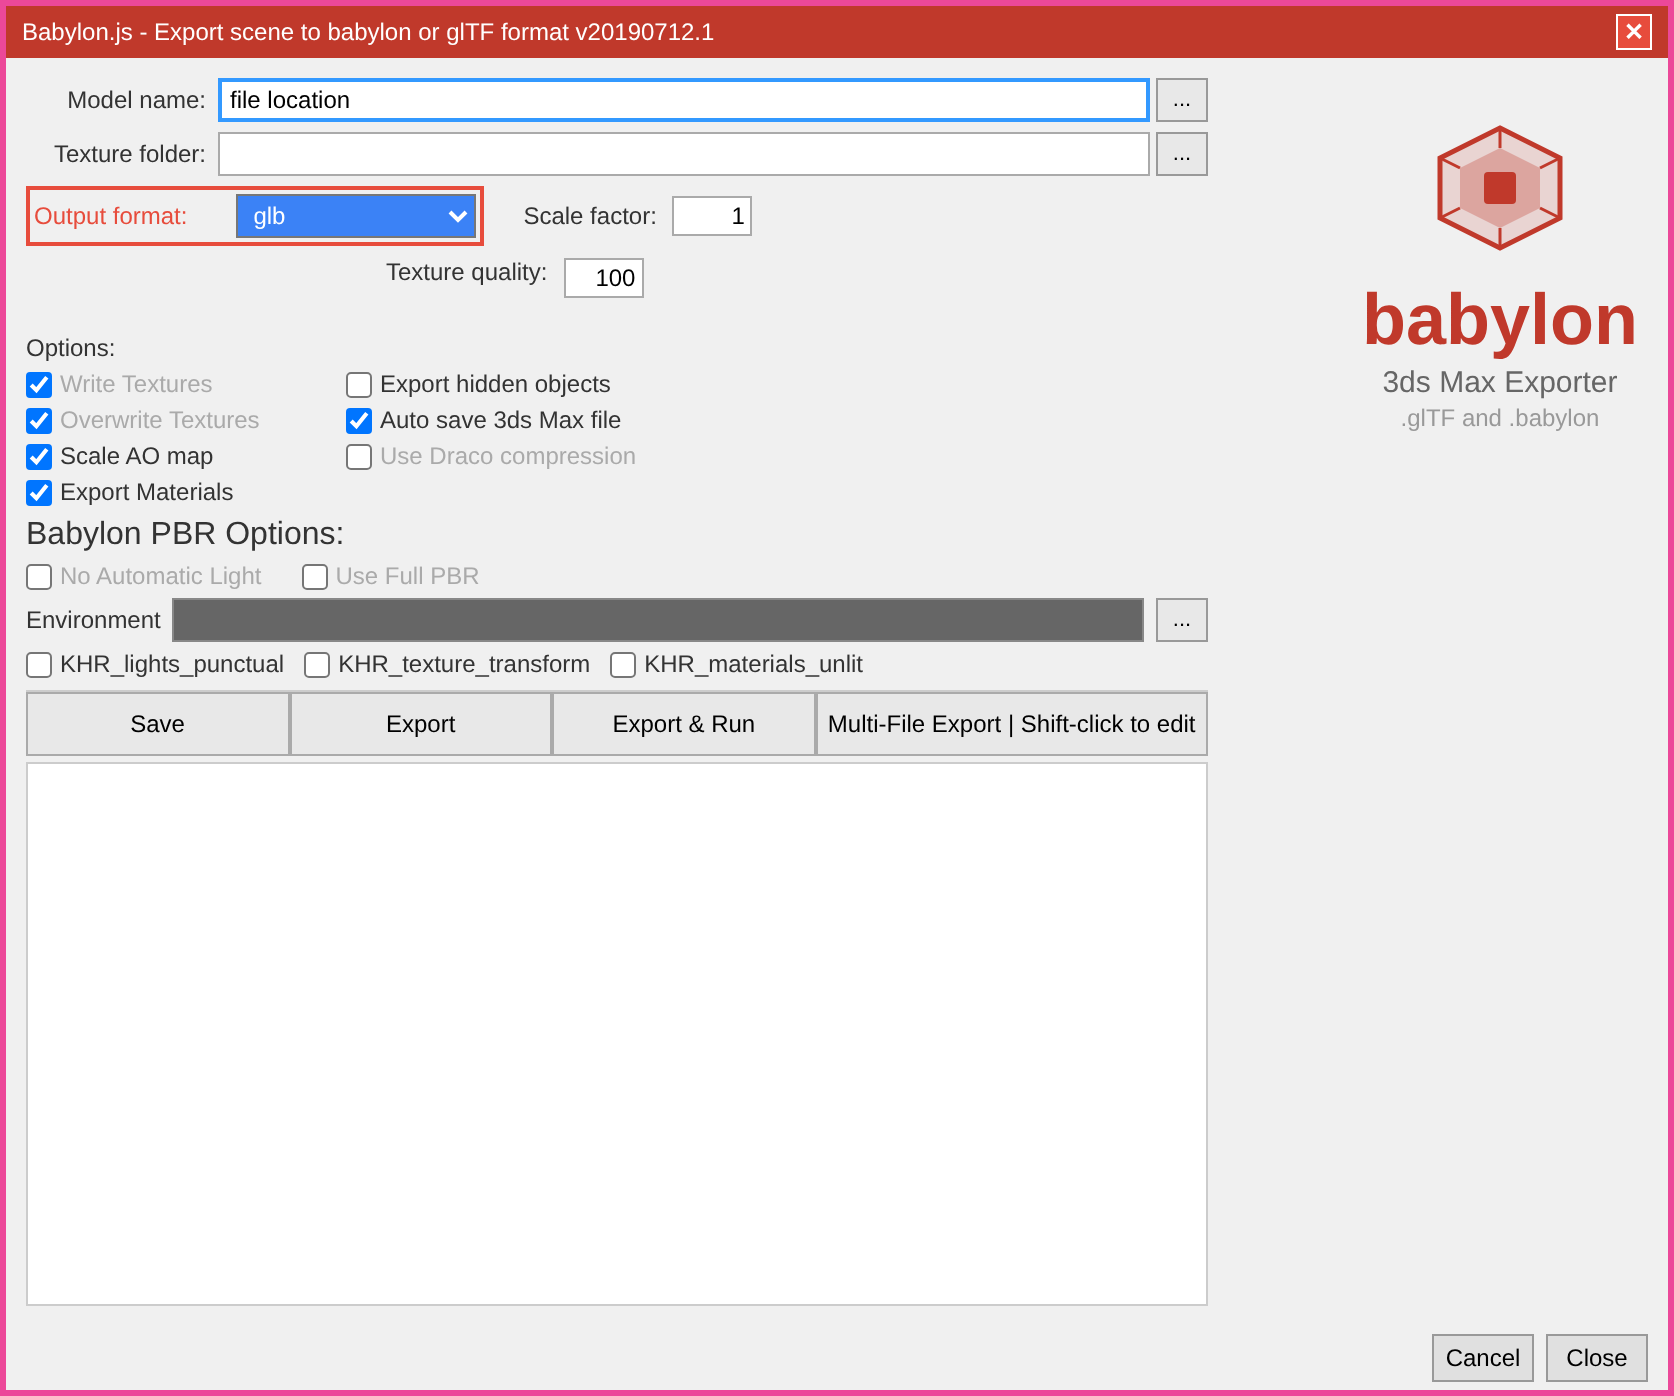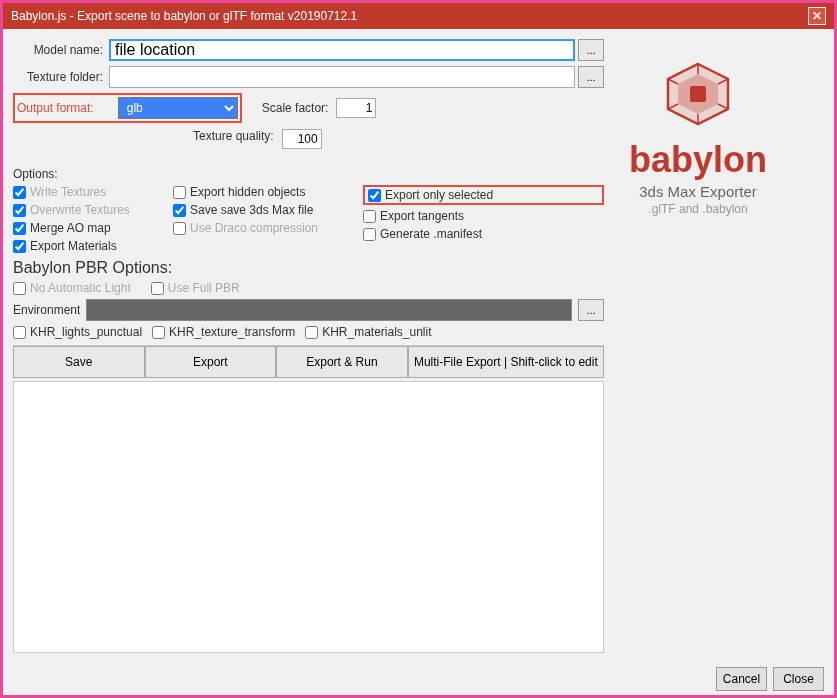--- a/index.html
+++ b/index.html
@@ -56,42 +56,42 @@
       flex: 1;
       padding: 10px;
       display: flex;
       flex-direction: column;
     }
     .right-panel {
       width: 220px;
       padding: 10px 15px;
       display: flex;
       flex-direction: column;
-      align-items: flex-start;
+      align-items: flex-end;
       justify-content: flex-start;
     }
     .field-row {
       display: flex;
       align-items: center;
       margin-bottom: 5px;
     }
     .field-label {
       width: 90px;
       text-align: right;
       margin-right: 6px;
       color: #333;
       font-size: 12px;
       white-space: nowrap;
     }
     .field-input {
       flex: 1;
       height: 22px;
       border: 1px solid #aaa;
       padding: 0 4px;
-      font-size: 16px;
+      font-size: 12px;
       background: white;
       outline: none;
     }
     .field-input.highlighted {
       border: 2px solid #3399ff;
     }
     .browse-btn {
       width: 26px;
       height: 22px;
       border: 1px solid #999;
@@ -313,57 +313,43 @@
             <div class="checkbox-row">
               <input type="checkbox" checked="" style="">
               <span class="disabled-text">Write Textures</span>
             </div>
             <div class="checkbox-row">
               <input type="checkbox" checked="" style="">
               <span class="disabled-text">Overwrite Textures</span>
             </div>
             <div class="checkbox-row">
               <input type="checkbox" checked="" style="">
-              <span>Merge AO map</span>
+              <span>Scale AO map</span>
             </div>
             <div class="checkbox-row">
               <input type="checkbox" checked="" style="">
               <span>Export Materials</span>
             </div>
           </div>
 
           <div class="options-col options-col-middle">
             <div class="checkbox-row">
               <input type="checkbox" style="">
               <span>Export hidden objects</span>
             </div>
             <div class="checkbox-row">
               <input type="checkbox" checked="" style="">
-              <span>Save save 3ds Max file</span>
+              <span>Auto save 3ds Max file</span>
             </div>
             <div class="checkbox-row">
               <input type="checkbox" style="">
               <span class="disabled-text">Use Draco compression</span>
             </div>
           </div>
 
-          <div class="options-col options-col-right">
-            <div class="checkbox-row checkbox-highlighted">
-              <input type="checkbox" checked="" style="">
-              <span>Export only selected</span>
-            </div>
-            <div class="checkbox-row">
-              <input type="checkbox" style="">
-              <span>Export tangents</span>
-            </div>
-            <div class="checkbox-row">
-              <input type="checkbox" style="">
-              <span>Generate .manifest</span>
-            </div>
-          </div>
         </div>
 
         <div class="section-title">Babylon PBR Options:</div>
         <div style="display:flex; gap:20px; align-items:center; margin-bottom:4px;">
           <div class="checkbox-row">
             <input type="checkbox" style="">
             <span class="disabled-text">No Automatic Light</span>
           </div>
           <div class="checkbox-row">
             <input type="checkbox" style="">

